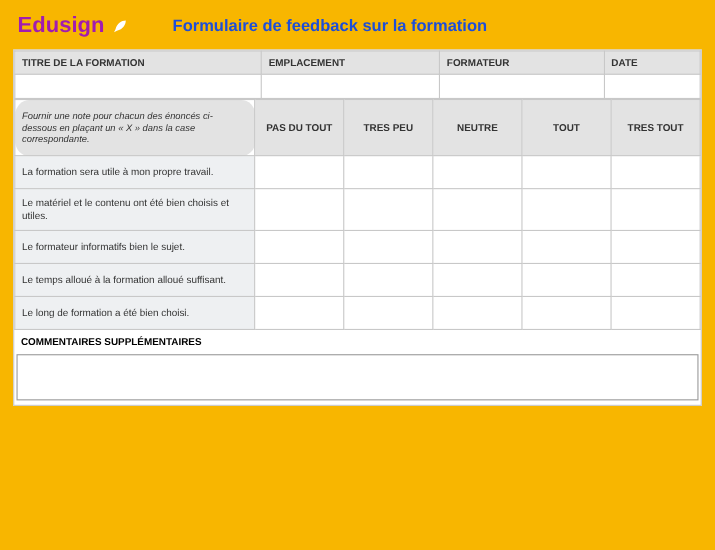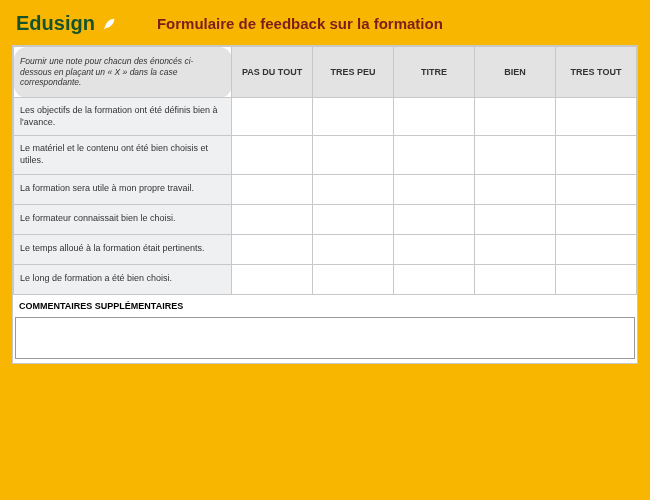--- a/index.html
+++ b/index.html
@@ -11,30 +11,30 @@
     overflow: hidden;
     padding: 12px 12px 0 12px;
   }
   .header {
     display: flex;
     align-items: center;
     gap: 40px;
     padding: 0 4px 10px 4px;
   }
   .brand {
-    color: #14532d;
+    color: #a21caf;
     font-size: 20px;
     font-weight: 700;
     display: flex;
     align-items: center;
     gap: 6px;
   }
   .brand svg { width: 16px; height: 16px; }
   .title {
-    color: #7f1d1d;
+    color: #1d4ed8;
     font-size: 15px;
     font-weight: 700;
   }
   .sheet {
     background: #fff;
     border: 1px solid #c8c8c8;
     width: 100%;
   }
   table {
     border-collapse: collapse;
@@ -105,73 +105,87 @@
     <span>Edusign</span>
     <svg viewBox="0 0 24 24" fill="#fff">
         <path d="M20 4c-6 0-12 4-14 12l-2 4 4-2c8-2 12-8 12-14z"></path>
       </svg>
   </div>
   <div class="title">Formulaire de feedback sur la formation</div>
 </div>
 
 <div class="sheet">
 
+  <table>
+    <colgroup>
+      <col style="width:36%">
+        <col style="width:26%">
+        <col style="width:24%">
+        <col style="width:14%">
+    </colgroup>
+    <tbody>
+        <tr class="meta">
+      <th>TITRE DE LA FORMATION</th>
+      <th>EMPLACEMENT</th>
+      <th>FORMATEUR</th>
+      <th>DATE</th>
+    </tr>
+    <tr class="meta-input">
+      <td></td>
+      <td></td>
+      <td></td>
+      <td></td>
+    </tr>
+  </tbody>
+    </table>
 
   <table>
     <colgroup>
       <col style="width:35%">
         <col style="width:13%">
         <col style="width:13%">
         <col style="width:13%">
         <col style="width:13%">
         <col style="width:13%">
     </colgroup>
     <tbody>
         <tr>
       <td class="instr">Fournir une note pour chacun des énoncés ci-dessous en plaçant un « X » dans la case correspondante.</td>
       <td class="rate-head">PAS DU TOUT</td>
       <td class="rate-head">TRES PEU</td>
-      <td class="rate-head">TITRE</td>
-      <td class="rate-head">BIEN</td>
+      <td class="rate-head">NEUTRE</td>
+      <td class="rate-head">TOUT</td>
       <td class="rate-head">TRES TOUT</td>
     </tr>
     <tr>
-          <td class="qcell">Les objectifs de la formation ont été définis bien à l'avance.</td>
+          <td class="qcell">La formation sera utile à mon propre travail.</td>
           <td class="acell"></td>
           <td class="acell"></td>
           <td class="acell"></td>
           <td class="acell"></td>
           <td class="acell"></td>
         </tr>
     <tr>
           <td class="qcell">Le matériel et le contenu ont été bien choisis et utiles.</td>
           <td class="acell"></td>
           <td class="acell"></td>
           <td class="acell"></td>
           <td class="acell"></td>
           <td class="acell"></td>
         </tr>
     <tr>
-          <td class="qcell">La formation sera utile à mon propre travail.</td>
-          <td class="acell"></td>
-          <td class="acell"></td>
-          <td class="acell"></td>
-          <td class="acell"></td>
-          <td class="acell"></td>
-        </tr>
-    <tr>
-          <td class="qcell">Le formateur connaissait bien le choisi.</td>
-          <td class="acell"></td>
-          <td class="acell"></td>
-          <td class="acell"></td>
-          <td class="acell"></td>
-          <td class="acell"></td>
-        </tr>
-    <tr>
-          <td class="qcell">Le temps alloué à la formation était pertinents.</td>
+          <td class="qcell">Le formateur informatifs bien le sujet.</td>
+          <td class="acell"></td>
+          <td class="acell"></td>
+          <td class="acell"></td>
+          <td class="acell"></td>
+          <td class="acell"></td>
+        </tr>
+    <tr>
+          <td class="qcell">Le temps alloué à la formation alloué suffisant.</td>
           <td class="acell"></td>
           <td class="acell"></td>
           <td class="acell"></td>
           <td class="acell"></td>
           <td class="acell"></td>
         </tr>
     <tr>
           <td class="qcell">Le long de formation a été bien choisi.</td>
           <td class="acell"></td>
           <td class="acell"></td>

